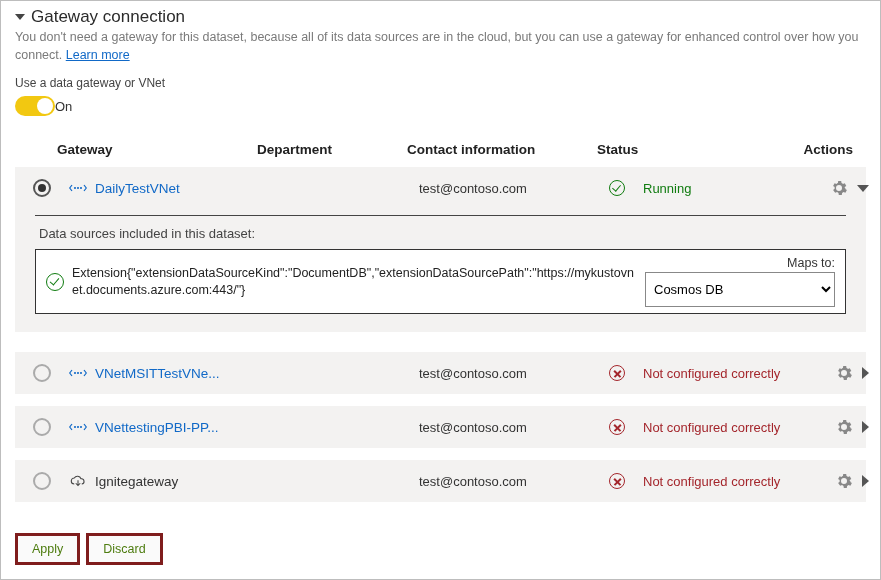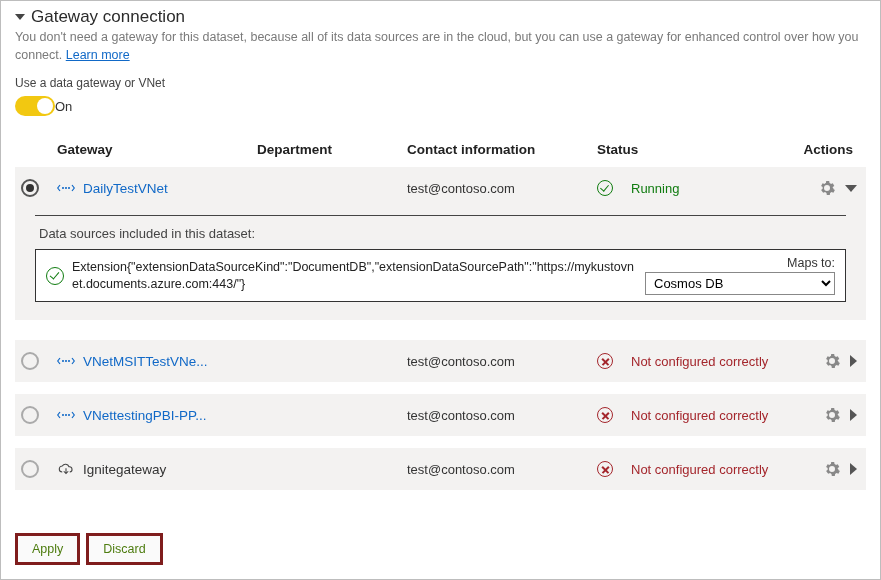--- a/index.html
+++ b/index.html
@@ -79,21 +79,21 @@
     font-size: 13.5px;
     color: #222;
   }
   .thead .actions { text-align: right; padding-right: 4px; }
 
   .row {
     display: grid;
     grid-template-columns: 36px 200px 150px 190px 200px 60px;
     align-items: center;
     background: #f3f2f1;
-    padding: 12px 6px;
+    padding: 12px 18px;
     margin-bottom: 12px;
   }
   .row.primary { margin-bottom: 0; }
 
   .radio {
     width: 18px; height: 18px;
     border: 2px solid #555;
     border-radius: 50%;
     display: flex;
     align-items: center;
@@ -223,21 +223,21 @@
   .maps-col {
     width: 190px;
     text-align: right;
     font-size: 12.5px;
     color: #333;
   }
   .maps-col select {
     width: 100%;
     margin-top: 2px;
     font-size: 13px;
-    padding: 2px 4px;
+    padding: 8px 4px;
     border: 1px solid #888;
     background: #fff;
   }
 
   .btn-row {
     position: absolute;
     bottom: 14px;
     left: 14px;
     display: flex;
     gap: 6px;

